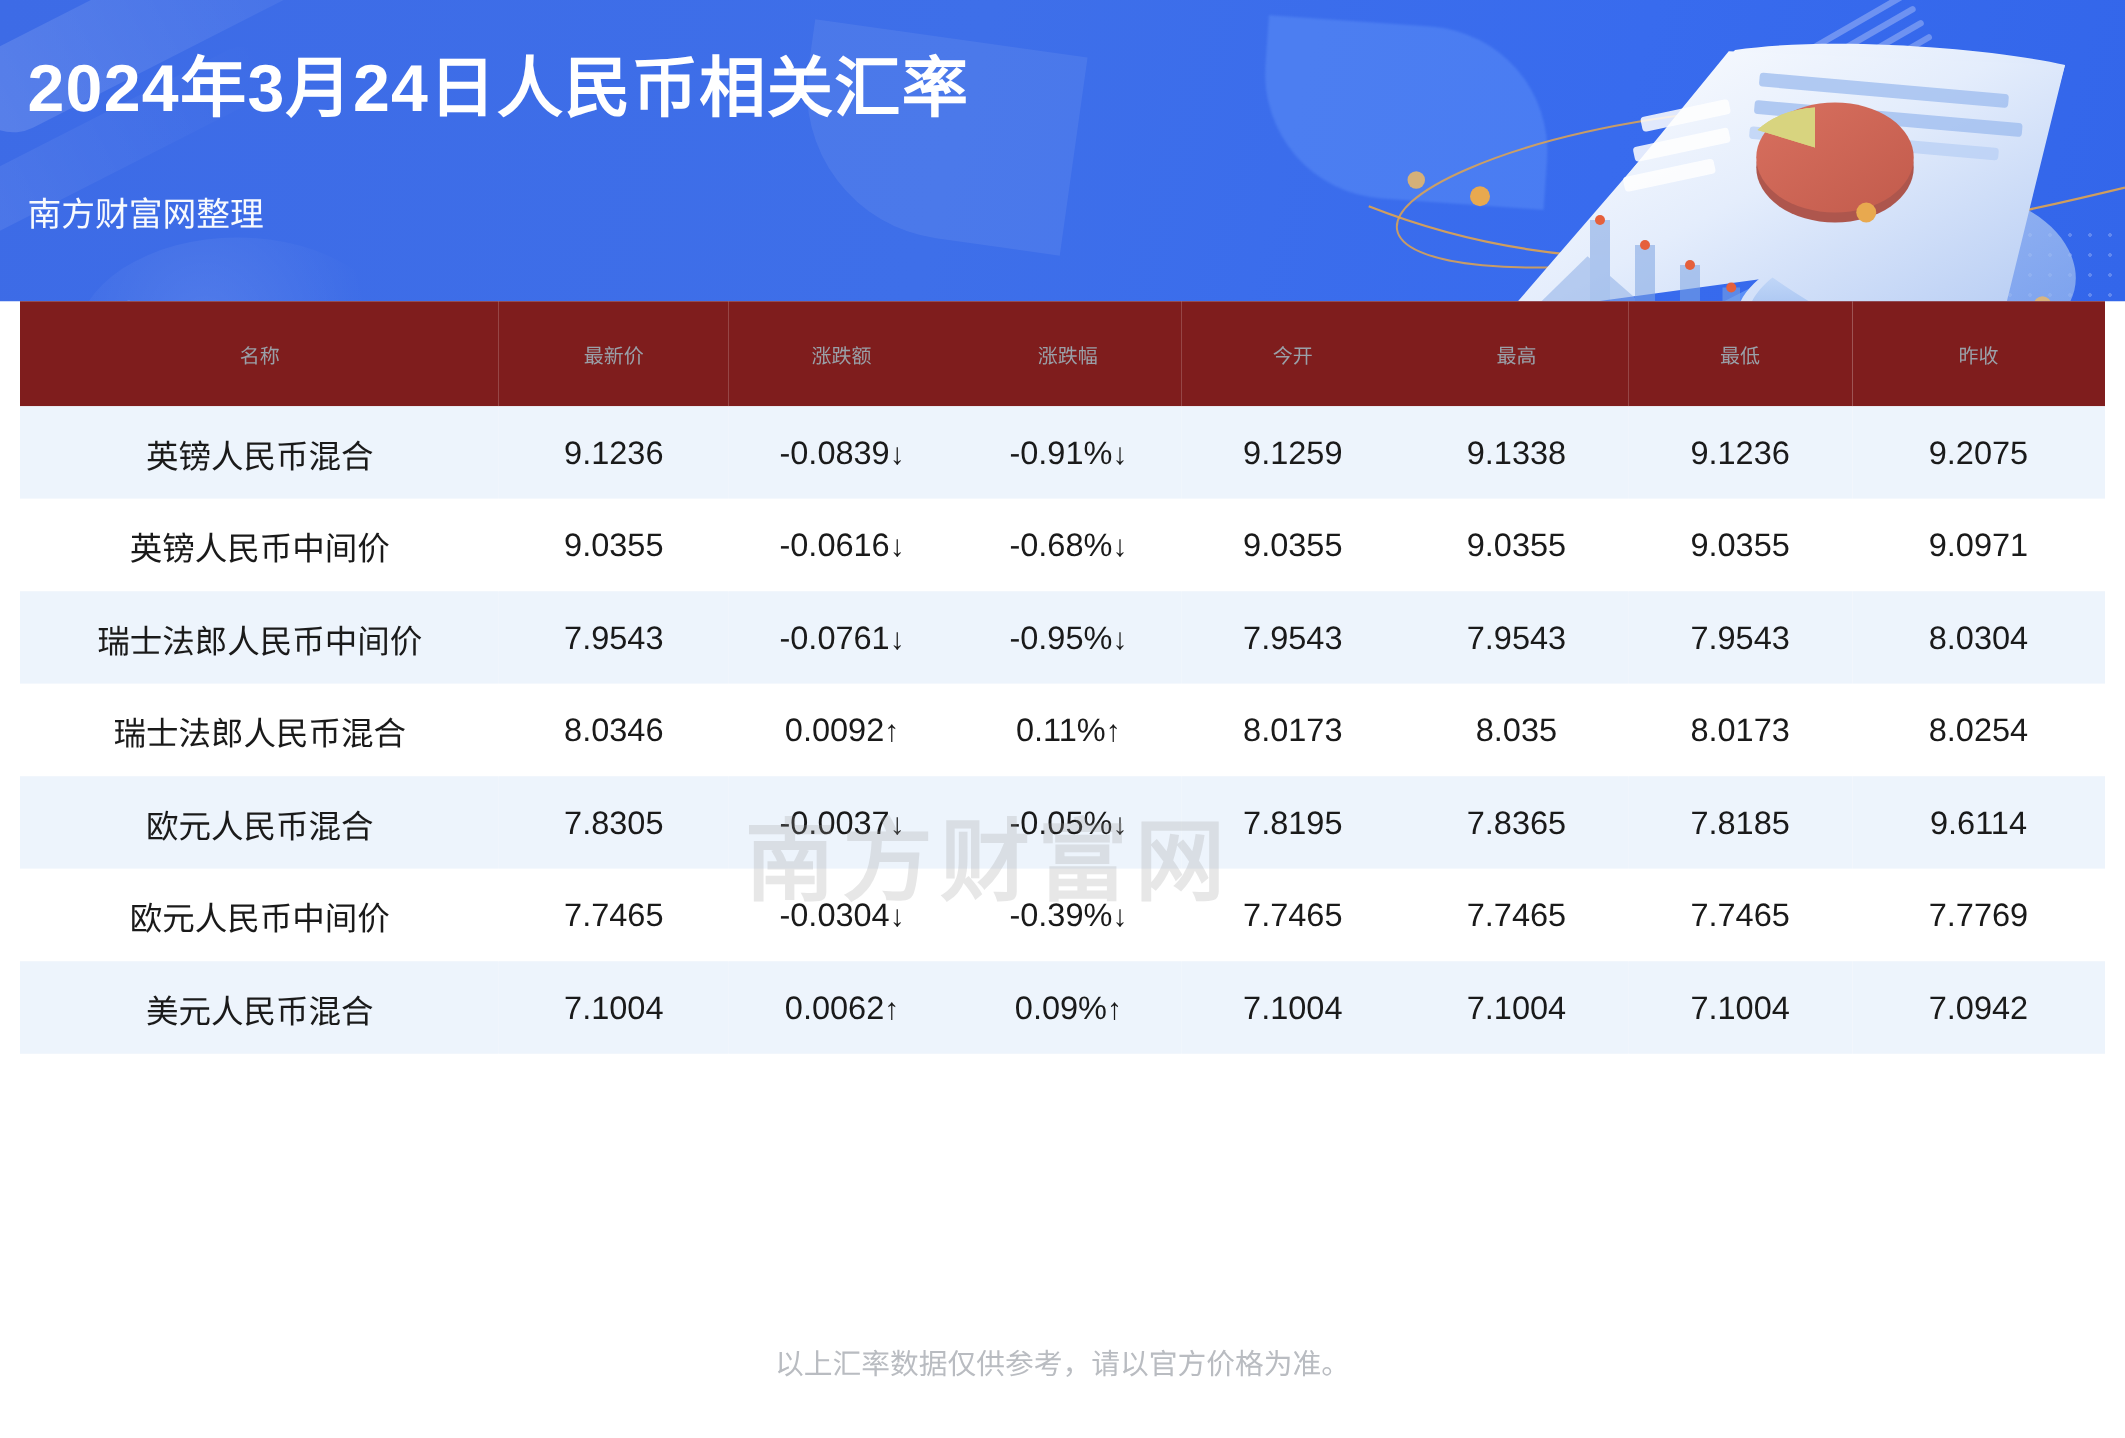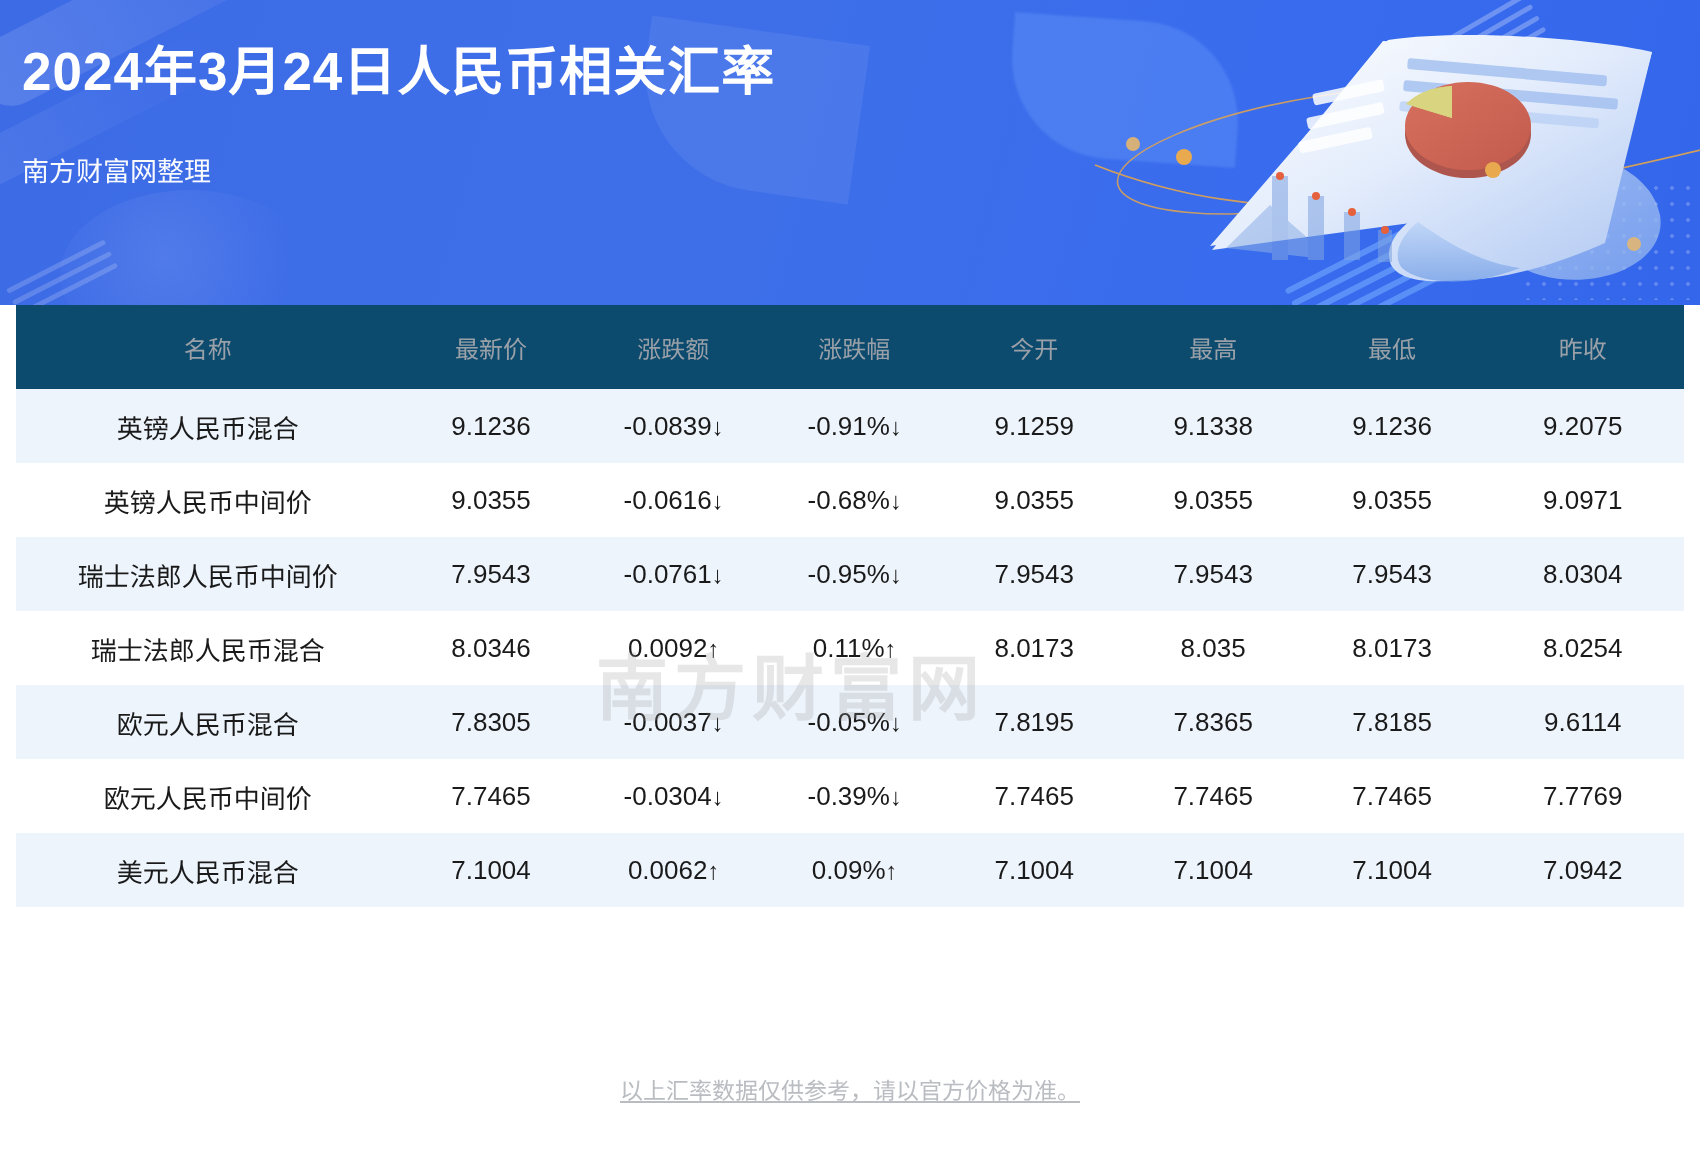--- a/index.html
+++ b/index.html
@@ -9,21 +9,21 @@
     background:#ffffff;
     font-family:"Liberation Sans","DejaVu Sans",sans-serif;
     overflow:hidden;
     position:relative;
   }
   .page{position:relative;width:1700px;height:1150px;overflow:hidden;}
 
   
   .banner{
     position:relative;
-    width:1700px;height:305px;
+    width:1700px;height:241px;
     background:linear-gradient(105deg,#3D6BE6 0%,#3E6FE9 45%,#386BEE 75%,#3366EA 100%);
     overflow:hidden;
   }
   .banner-deco{position:absolute;pointer-events:none;}
   .d-stripe1{
     left:-40px;top:-30px;width:360px;height:70px;
     background:linear-gradient(90deg,rgba(255,255,255,.14),rgba(255,255,255,.02));
     transform:rotate(-27deg);border-radius:40px;
   }
   .d-stripe2{
@@ -79,25 +79,25 @@
   .table-wrap{position:relative;width:1700px;}
   table.rates{
     border-collapse:collapse;
     width:1668px;
     margin:0 16px;
     table-layout:fixed;
   }
   table.rates th{
     font-weight:normal;
     color:#9aa0a8;
-    font-size:24px;
+    font-size:16px;
     height:82px;
     vertical-align:middle;
     text-align:center;
-    background:#0c4a6e;
+    background:#7f1d1d;
   }
   table.rates td{
     height:72px;
     font-size:26px;
     text-align:center;
     vertical-align:middle;
     color:#1a1a1a;
     white-space:nowrap;
   }
   table.rates tbody tr:nth-child(odd){background:#EDF4FC;}
@@ -131,21 +131,21 @@
   .wm-en{
     position:absolute;left:0px;top:72px;
     font-size:62px;color:rgba(243,170,60,.20);
     font-family:"DejaVu Serif","Liberation Serif",serif;
     font-style:italic;white-space:nowrap;
   }
 
   
   .footnote{
     position:absolute;left:0;top:1072px;width:1700px;
-    text-align:center;font-size:23px;color:#b9bcc1;text-decoration:underline;
+    text-align:center;font-size:23px;color:#b9bcc1;
   }
 </style>
 </head>
 <body>
 
 <div class="page">
 
   <div class="banner">
     <div class="banner-deco d-stripe1"></div>
     <div class="banner-deco d-stripe2"></div>

